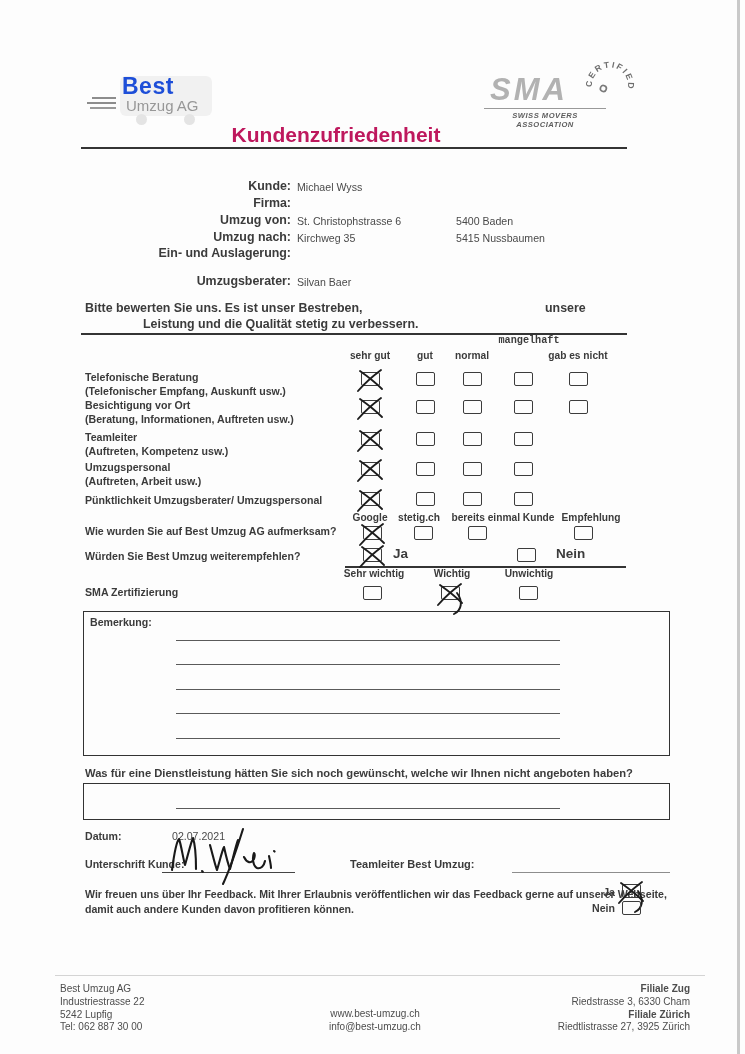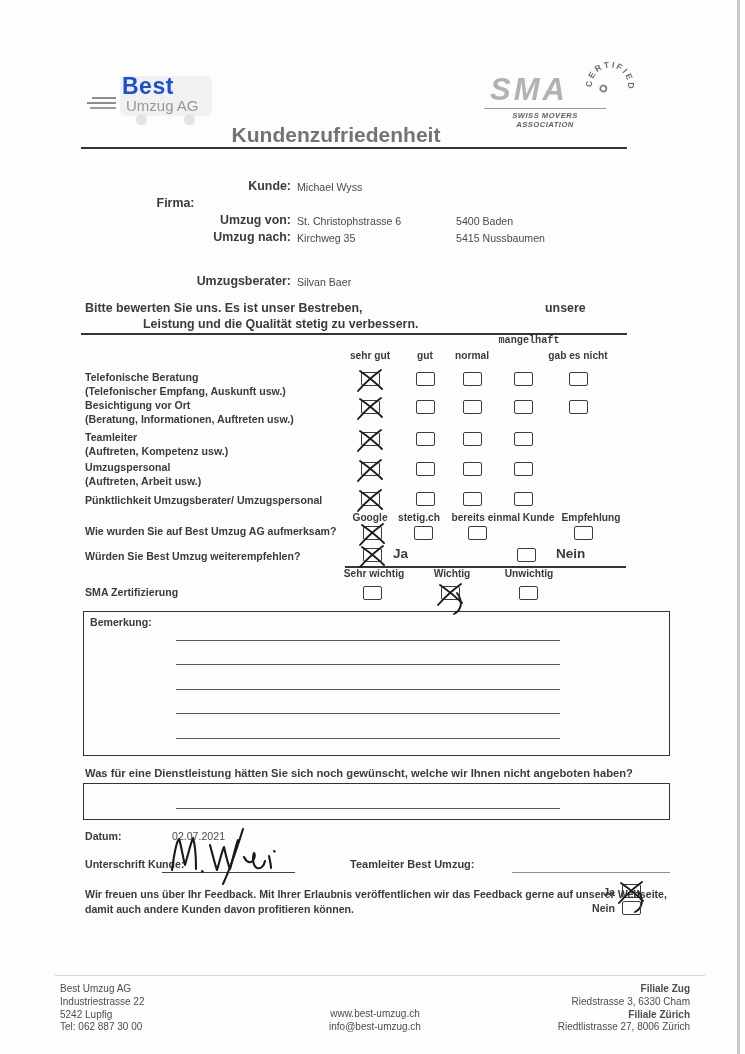--- a/index.html
+++ b/index.html
@@ -40,21 +40,21 @@
       <defs>
           <path id="badgeArc" d="M9,36 A18,18 0 1 1 41,36"></path>
         </defs>
       <text font-size="8.5" font-weight="bold" fill="#6d6d6d" letter-spacing="2">
         <textPath href="#badgeArc">CERTIFIED</textPath>
       </text>
       <circle cx="20" cy="33" r="3" fill="none" stroke="#7a7a7a" stroke-width="1.6"></circle>
     </svg>
   </div>
 
-  <div class="abs" style="left:82px;top:123px;width:508px;text-align:center;font-size:21px;font-weight:bold;color:#737373;">Kundenzufriedenheit</div>
+  <div class="abs" style="left:82px;top:123px;width:508px;text-align:center;font-size:21px;font-weight:bold;color:#be185d;">Kundenzufriedenheit</div>
   <div class="abs rule" style="left:81px;top:147px;width:546px;"></div>
 
   <div class="abs b" style="left:85px;top:301px;font-size:12.4px;">Bitte bewerten Sie uns. Es ist unser Bestreben,</div>
   <div class="abs b" style="left:545px;top:301px;font-size:12.4px;">unsere</div>
   <div class="abs b" style="left:143px;top:317px;font-size:12.4px;">Leistung und die Qualität stetig zu verbessern.</div>
   <div class="abs rule" style="left:81px;top:333px;width:546px;"></div>
 
   <div class="abs b lbl" style="left:85px;top:525px;">Wie wurden Sie auf Best Umzug AG aufmerksam?</div>
 
   <div class="abs b lbl" style="left:85px;top:550px;">Würden Sie Best Umzug weiterempfehlen?</div>
@@ -97,27 +97,28 @@
   <div class="abs b lbl" style="left:590px;top:886px;width:25px;text-align:right;">Ja</div>
   <div class="abs b lbl" style="left:580px;top:902px;width:35px;text-align:right;">Nein</div>
 
   <div class="abs" style="left:55px;top:975px;width:650px;height:1px;background:#d4d4d4;"></div>
   <div class="abs val" style="left:290px;top:1008px;width:170px;text-align:center;font-size:10px;color:#4d4d4d;">www.best-umzug.ch</div>
   <div class="abs val" style="left:290px;top:1021px;width:170px;text-align:center;font-size:10px;color:#4d4d4d;">info@best-umzug.ch</div>
 
   <div class="abs" style="left:737px;top:0;width:3px;height:100%;background:#aeaeae;opacity:.65;"></div>
 <div class="abs" style="left: 60px; top: 179px; width: 231px; text-align: right; font-size: 12.4px; font-weight: bold;">Kunde:</div>
     <div class="abs val" style="left: 297px; top: 181px;">Michael Wyss</div>
-    <div class="abs" style="left: 60px; top: 196px; width: 231px; text-align: center; font-size: 12.4px; font-weight: bold;">Firma:</div>
+    <div class="abs" style="left: 60px; top: 196px; width: 231px; text-align: right; font-size: 12.4px; font-weight: bold;">Firma:</div>
     <div class="abs" style="left: 60px; top: 213px; width: 231px; text-align: right; font-size: 12.4px; font-weight: bold;">Umzug von:</div>
     <div class="abs val" style="left: 297px; top: 215px;">St. Christophstrasse 6</div>
     <div class="abs val" style="left: 456px; top: 215px;">5400 Baden</div>
     <div class="abs" style="left: 60px; top: 230px; width: 231px; text-align: right; font-size: 12.4px; font-weight: bold;">Umzug nach:</div>
     <div class="abs val" style="left: 297px; top: 232px;">Kirchweg 35</div>
     <div class="abs val" style="left: 456px; top: 232px;">5415 Nussbaumen</div>
+    <div class="abs" style="left: 60px; top: 246px; width: 231px; text-align: right; font-size: 12.4px; font-weight: bold;">Ein- und Auslagerung:</div>
     <div class="abs" style="left: 60px; top: 274px; width: 231px; text-align: right; font-size: 12.4px; font-weight: bold;">Umzugsberater:</div>
     <div class="abs val" style="left: 297px; top: 276px;">Silvan Baer</div>
     <div class="abs hdr" style="left: 328px; top: 350px; width: 84px;">sehr gut</div>
     <div class="abs hdr" style="left: 383px; top: 350px; width: 84px;">gut</div>
     <div class="abs hdr" style="left: 430px; top: 350px; width: 84px;">normal</div>
     <div class="abs hdr" style="left: 481px; top: 335px; width: 96px; font-family: Liberation Mono, monospace;">mangelhaft</div>
     <div class="abs hdr" style="left: 536px; top: 350px; width: 84px;">gab es nicht</div>
     <div class="abs b lbl" style="left: 85px; top: 371px;">Telefonische Beratung</div>
     <div class="abs b lbl" style="left: 85px; top: 385px;">(Telefonischer Empfang, Auskunft usw.)</div>
     <div class="abs" style="left: 360.5px; top: 372px; width: 19px; height: 13.5px; border: 1.7px solid rgb(60, 60, 60); border-radius: 2px; box-sizing: border-box;"></div>
@@ -246,14 +247,14 @@
       </svg>
     </div>
     <div class="abs" style="left: 621.5px; top: 901px; width: 19px; height: 13.5px; border: 1.7px solid rgb(60, 60, 60); border-radius: 2px; box-sizing: border-box;"></div>
     <div class="abs" style="left: 60px; top: 983px; font-size: 10px; color: rgb(77, 77, 77);">Best Umzug AG</div>
     <div class="abs" style="left: 60px; top: 995.8px; font-size: 10px; color: rgb(77, 77, 77);">Industriestrasse 22</div>
     <div class="abs" style="left: 60px; top: 1008.6px; font-size: 10px; color: rgb(77, 77, 77);">5242 Lupfig</div>
     <div class="abs" style="left: 60px; top: 1021.4px; font-size: 10px; color: rgb(77, 77, 77);">Tel: 062 887 30 00</div>
     <div class="abs" style="left: 440px; top: 983px; width: 250px; text-align: right; font-size: 10px; color: rgb(77, 77, 77); font-weight: bold;">Filiale Zug</div>
     <div class="abs" style="left: 440px; top: 995.8px; width: 250px; text-align: right; font-size: 10px; color: rgb(77, 77, 77); font-weight: normal;">Riedstrasse 3, 6330 Cham</div>
     <div class="abs" style="left: 440px; top: 1008.6px; width: 250px; text-align: right; font-size: 10px; color: rgb(77, 77, 77); font-weight: bold;">Filiale Zürich</div>
-    <div class="abs" style="left: 440px; top: 1021.4px; width: 250px; text-align: right; font-size: 10px; color: rgb(77, 77, 77); font-weight: normal;">Riedtlistrasse 27, 8006 Zürich</div>
+    <div class="abs" style="left: 440px; top: 1021.4px; width: 250px; text-align: right; font-size: 10px; color: rgb(77, 77, 77); font-weight: normal;">Riedtlistrasse 27, 3925 Zürich</div>
   </div>
 
 </body></html>

